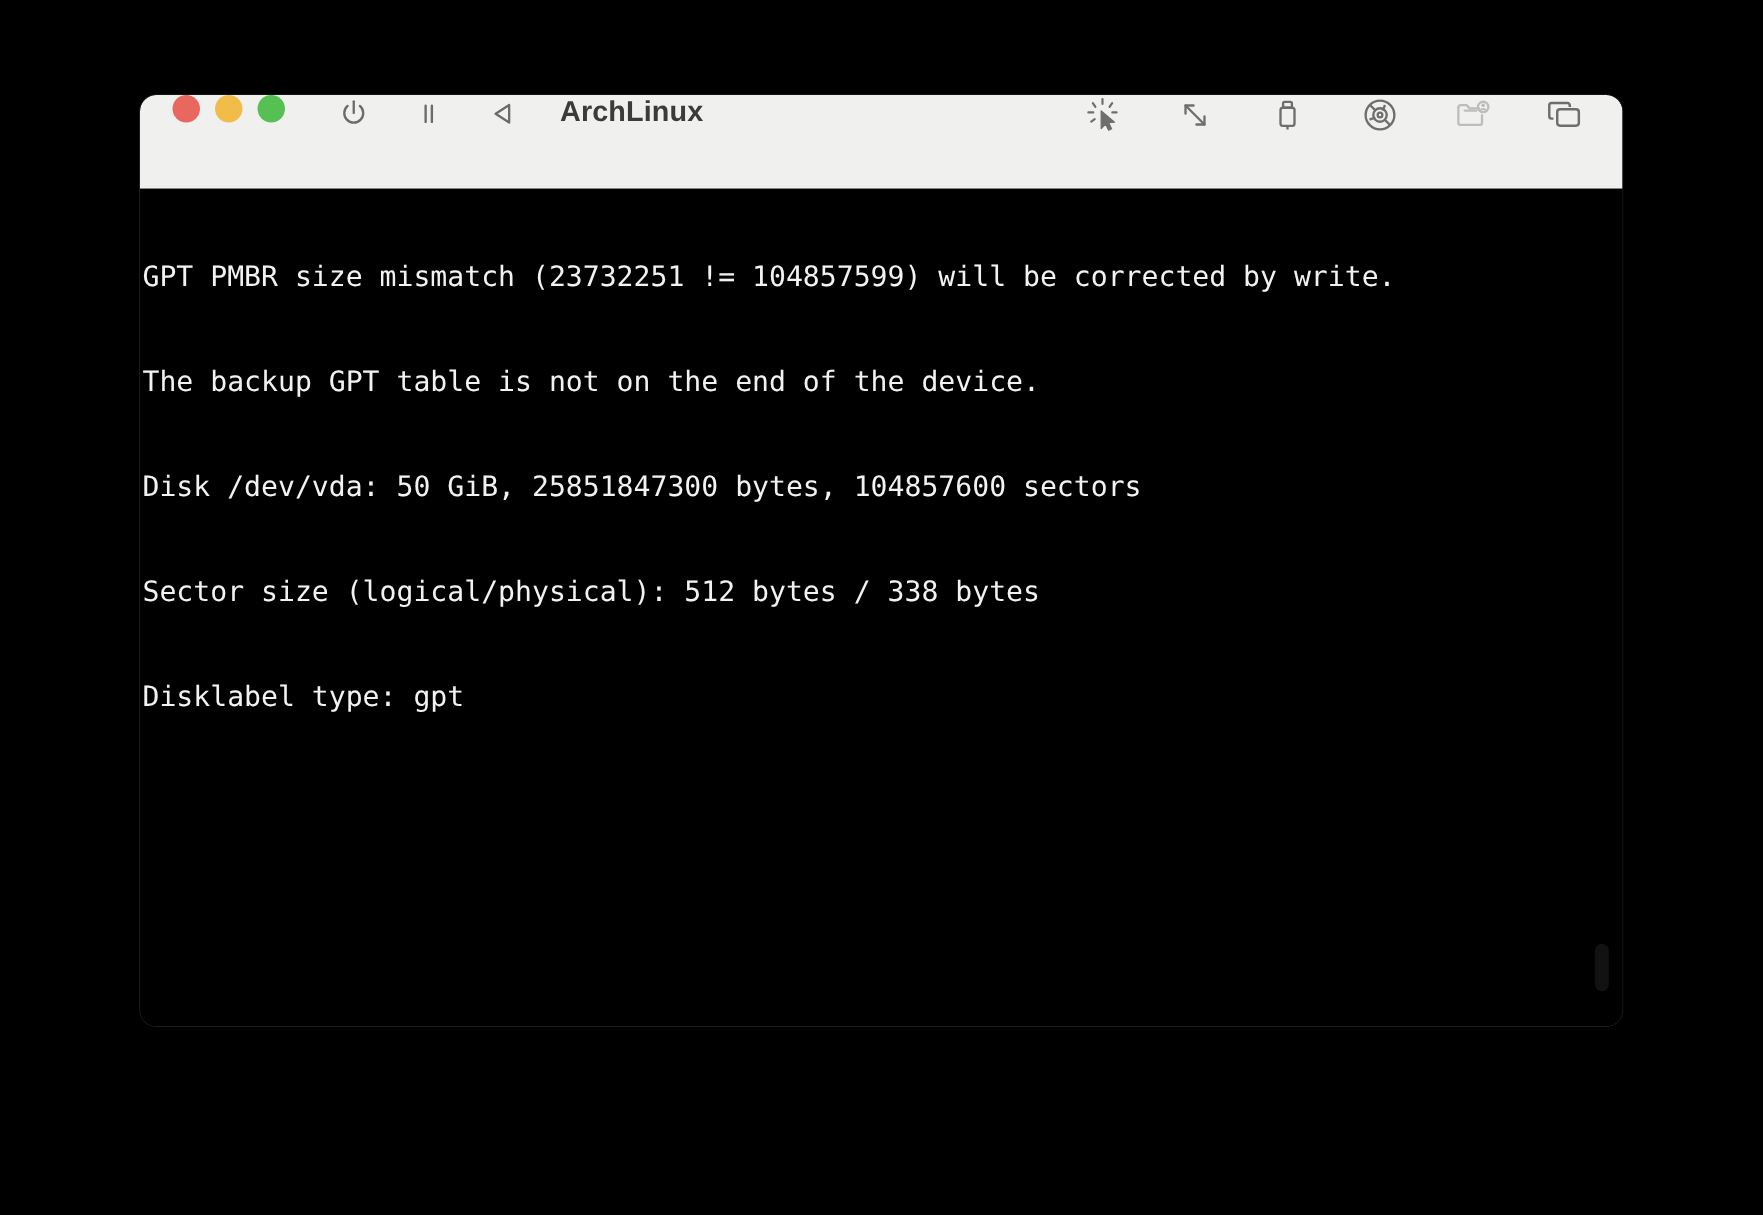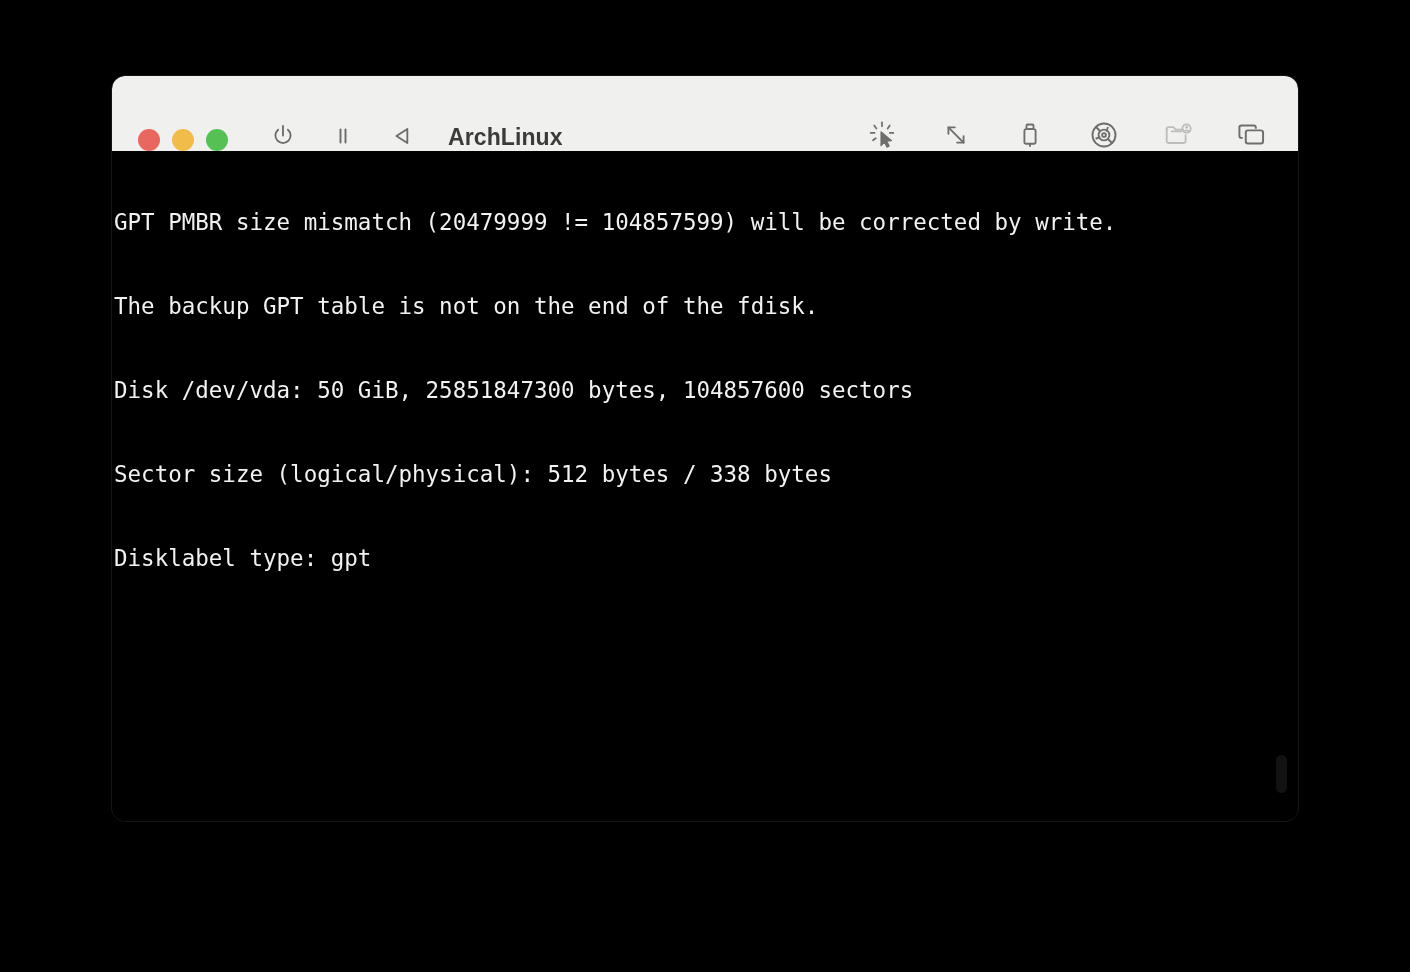--- a/index.html
+++ b/index.html
@@ -35,21 +35,21 @@
   }
 
   
   #titlebar {
     position: absolute;
     left: 0; top: 0;
     width: 1186px;
     height: 75px;
     background: #f0f0ef;
     display: flex;
-    align-items: flex-end;
+    align-items: flex-start;
     border-top-left-radius: 13px;
     border-top-right-radius: 13px;
   }
 
   .traffic-lights {
     display: flex;
     align-items: center;
     gap: 12px;
     margin-left: 26px;
   }
@@ -232,22 +232,22 @@
             <path d="M5.0 15.5 h-1.3 a1.6 1.6 0 0 1 -1.6 -1.6 v-7.6 a1.6 1.6 0 0 1 1.6 -1.6 h11.0 a1.6 1.6 0 0 1 1.6 1.6 v1.2"></path>
             <rect x="7.6" y="9.0" width="15.0" height="11.4" rx="2.0"></rect>
           </svg>
         </div>
 
       </div>
     </div>
 
     <div id="terminal">
       <div id="term-text">
-        <div class="line">GPT PMBR size mismatch (20479999 != 104857599) will be corrected by write.</div>
-        <div class="line">The backup GPT table is not on the end of the fdisk.</div>
+        <div class="line">GPT PMBR size mismatch (23732251 != 104857599) will be corrected by write.</div>
+        <div class="line">The backup GPT table is not on the end of the device.</div>
         <div class="line">Disk /dev/vda: 50 GiB, 25851847300 bytes, 104857600 sectors</div>
         <div class="line">Sector size (logical/physical): 512 bytes / 338 bytes</div>
         <div class="line">Disklabel type: gpt</div>
         
         
         
         
         
         
       </div>

